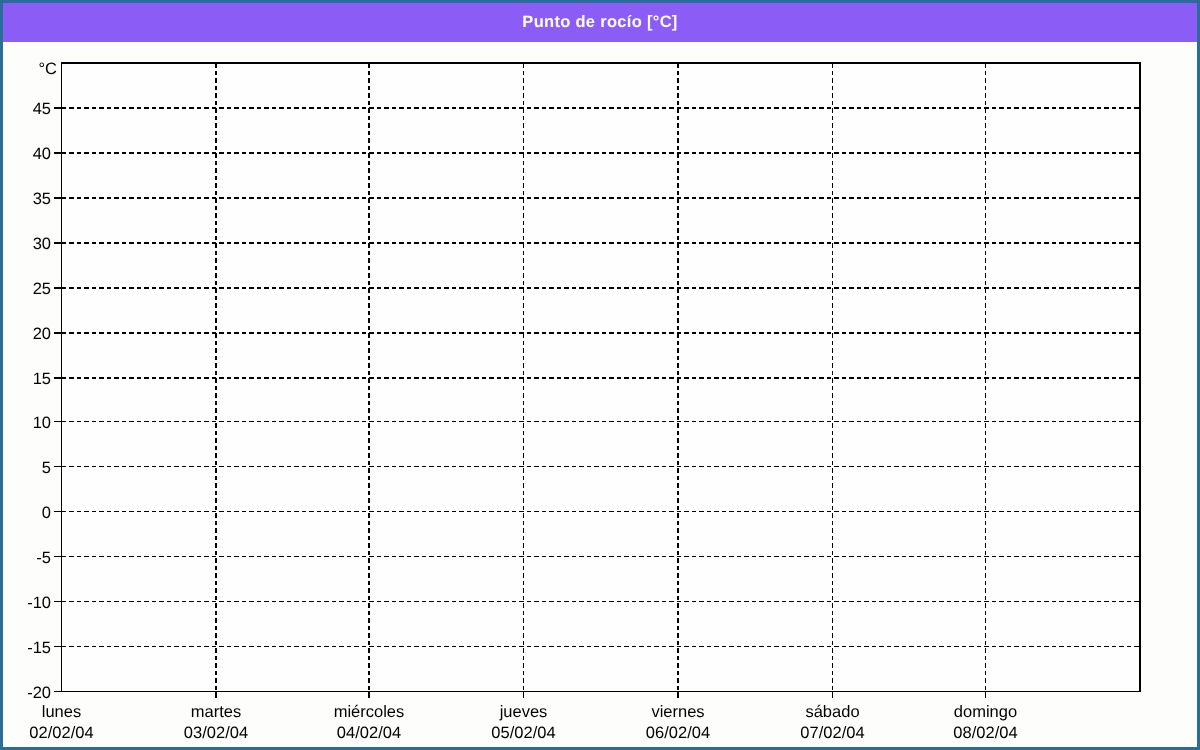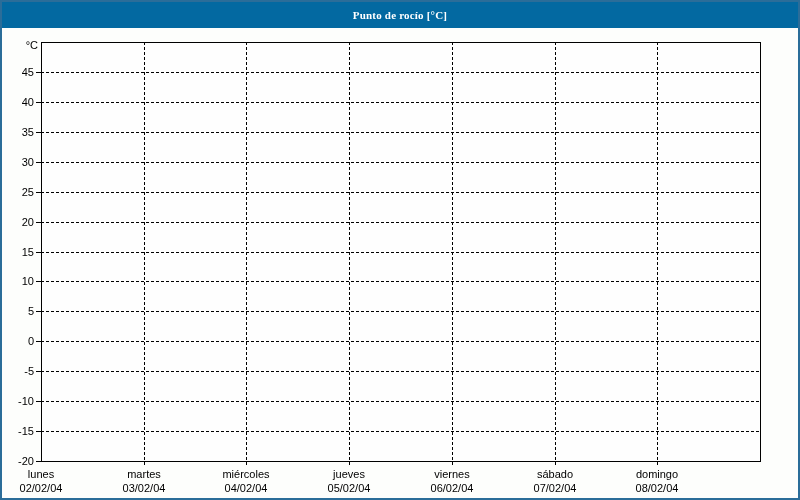--- a/index.html
+++ b/index.html
@@ -44,21 +44,21 @@
   svg text {
     font-family: "Liberation Sans", sans-serif;
     font-size: 11px;
     fill: #000000;
   }
 </style>
 </head>
 <body>
 
 <div class="frame" style="border-color: rgb(43, 109, 153); background: rgb(253, 254, 252);">
-  <div class="titlebar" style="background: #0369a1; font-family: Liberation Serif, serif;">
+  <div class="titlebar" style="background: #8b5cf6;">
     <span style="color: rgb(255, 255, 255);">Punto de rocío [°C]</span>
   </div>
   <div class="chart-body" style="background: rgb(253, 254, 252);">
     <svg id="chart-svg" width="796" height="470">
         <rect x="39" y="14" width="719" height="419" fill="#FEFEFE" stroke="#000000" stroke-width="1" shape-rendering="crispEdges"></rect>
         <text x="36" y="21" text-anchor="end">°C</text>
         <line x1="39" y1="44" x2="758" y2="44" stroke="#000000" stroke-width="1" stroke-dasharray="3 2" shape-rendering="crispEdges"></line>
         <line x1="34" y1="44" x2="39" y2="44" stroke="#000000" stroke-width="1" shape-rendering="crispEdges"></line>
         <text x="32" y="48" text-anchor="end">45</text>
         <line x1="39" y1="74" x2="758" y2="74" stroke="#000000" stroke-width="1" stroke-dasharray="3 2" shape-rendering="crispEdges"></line>

